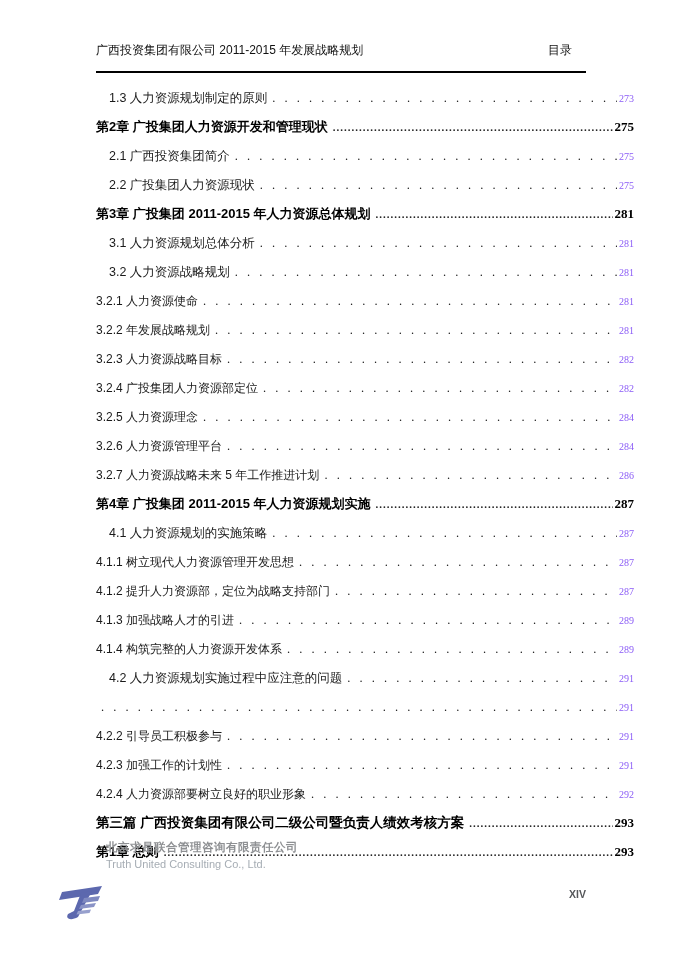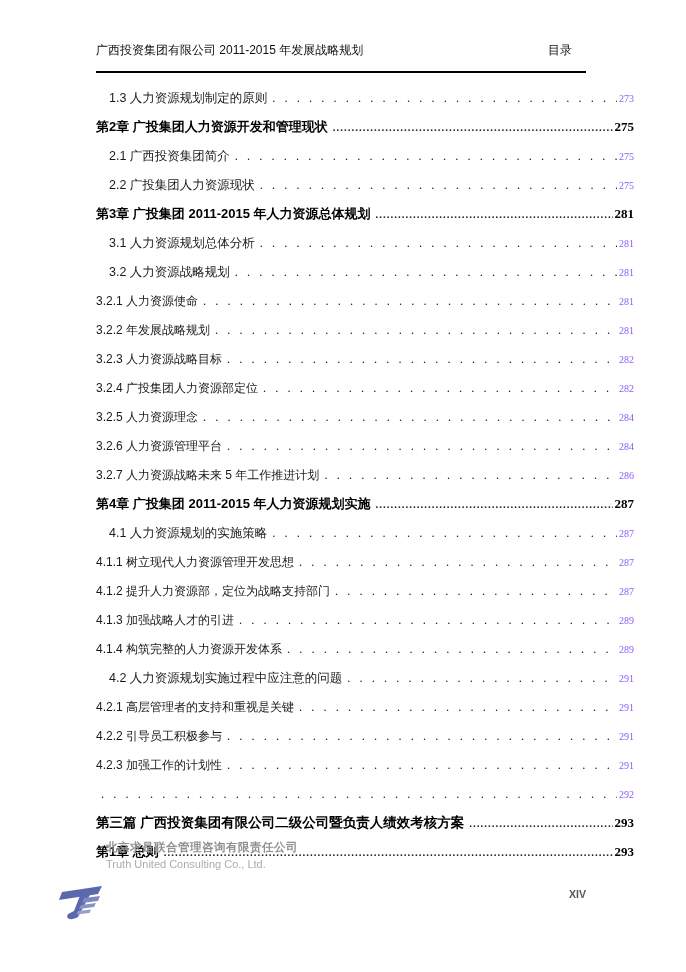--- a/index.html
+++ b/index.html
@@ -189,35 +189,35 @@
       <span class="t">4.1.4 构筑完整的人力资源开发体系</span>
       <span class="ldr"></span>
       <span class="pg">289</span>
     </div>
     <div class="row lv-l2">
       <span class="t">4.2 人力资源规划实施过程中应注意的问题</span>
       <span class="ldr"></span>
       <span class="pg">291</span>
     </div>
     <div class="row lv-l3">
-      <span class="t">4.2.1 高层管理者的支持和重视是关键</span>
       <span class="ldr"></span>
       <span class="pg">291</span>
     </div>
     <div class="row lv-l3">
       <span class="t">4.2.2 引导员工积极参与</span>
       <span class="ldr"></span>
       <span class="pg">291</span>
     </div>
     <div class="row lv-l3">
       <span class="t">4.2.3 加强工作的计划性</span>
       <span class="ldr"></span>
       <span class="pg">291</span>
     </div>
     <div class="row lv-l3">
+      <span class="t">4.2.4 人力资源部要树立良好的职业形象</span>
       <span class="ldr"></span>
       <span class="pg">292</span>
     </div>
     <div class="row lv-part">
       <span class="t">第三篇  广西投资集团有限公司二级公司暨负责人绩效考核方案</span>
       <span class="ldr"></span>
       <span class="pg">293</span>
     </div>
     <div class="row lv-chapter">
       <span class="t">第1章  总则</span>

